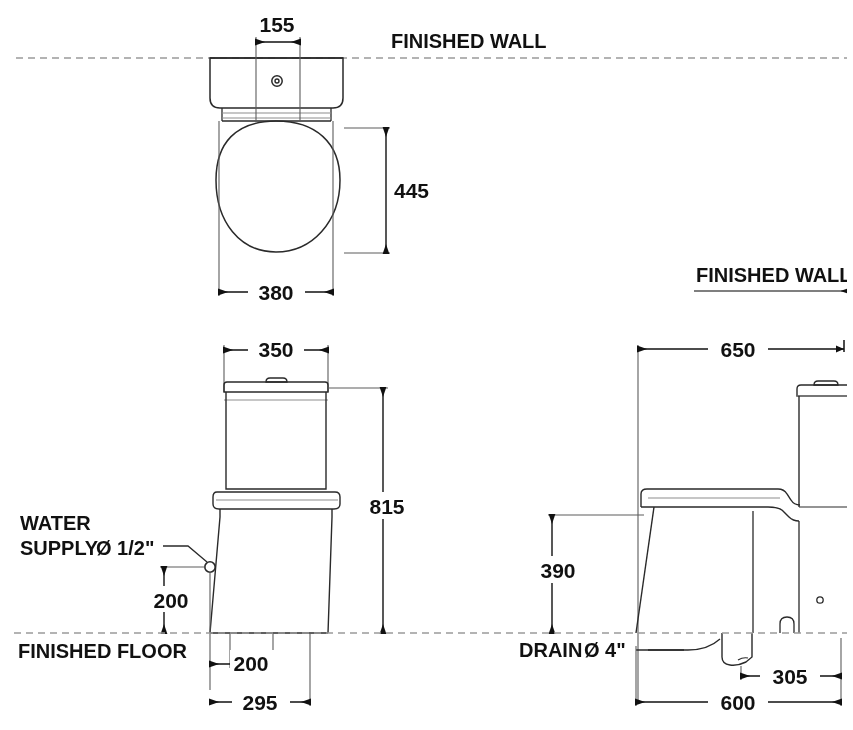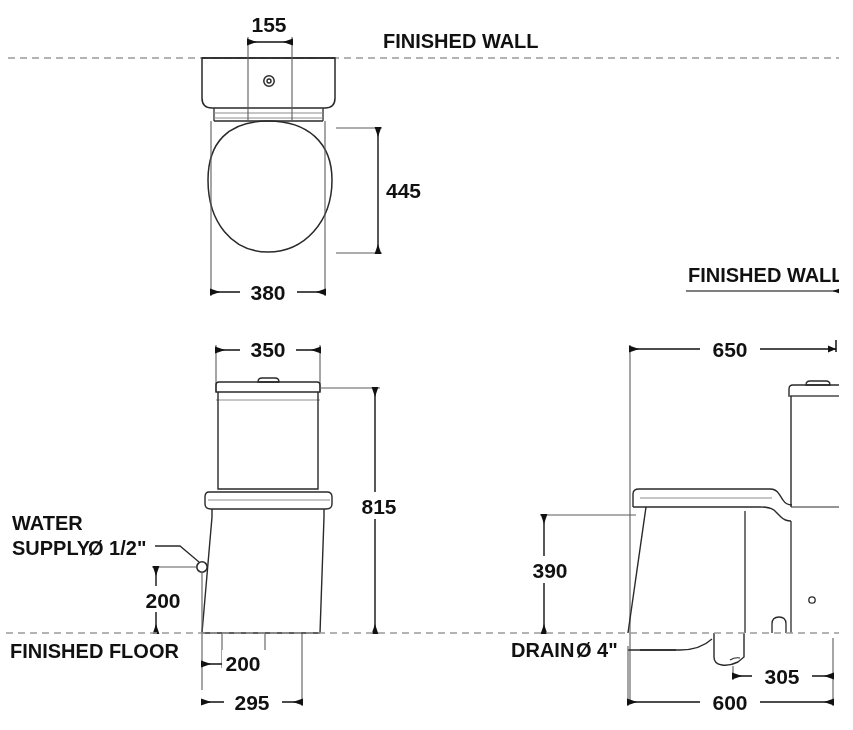--- a/index.html
+++ b/index.html
@@ -10,20 +10,21 @@
   }
   body {
     font-family: "Liberation Sans", sans-serif;
   }
   #sheet {
     position: relative;
     width: 839px;
     height: 730px;
     background: #ffffff;
     overflow: hidden;
+    padding-left: 8px;
   }
   #sheet svg {
     display: block;
   }
   .dim-text {
     font-family: "Liberation Sans", sans-serif;
     font-weight: bold;
     font-size: 21px;
     fill: #111111;
   }

